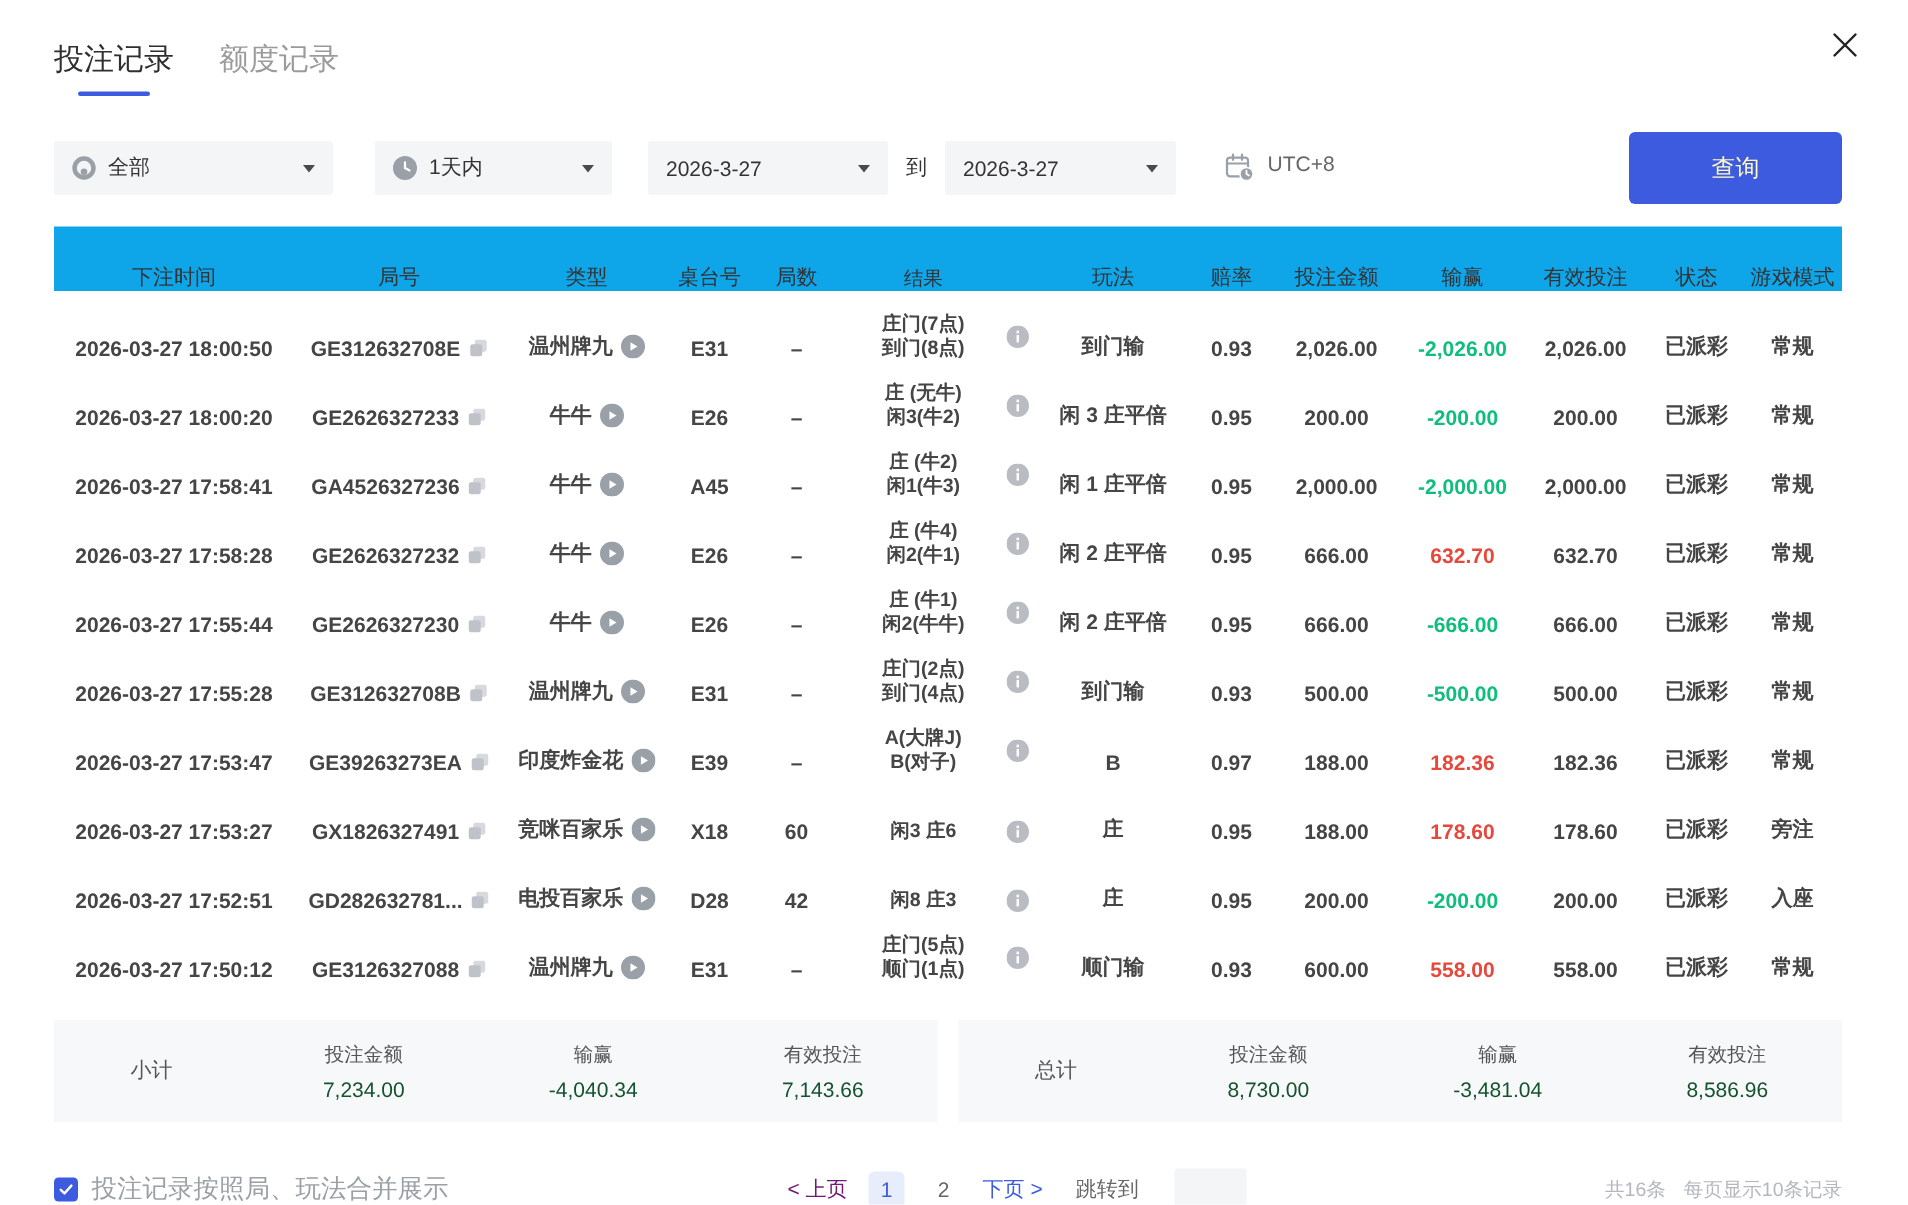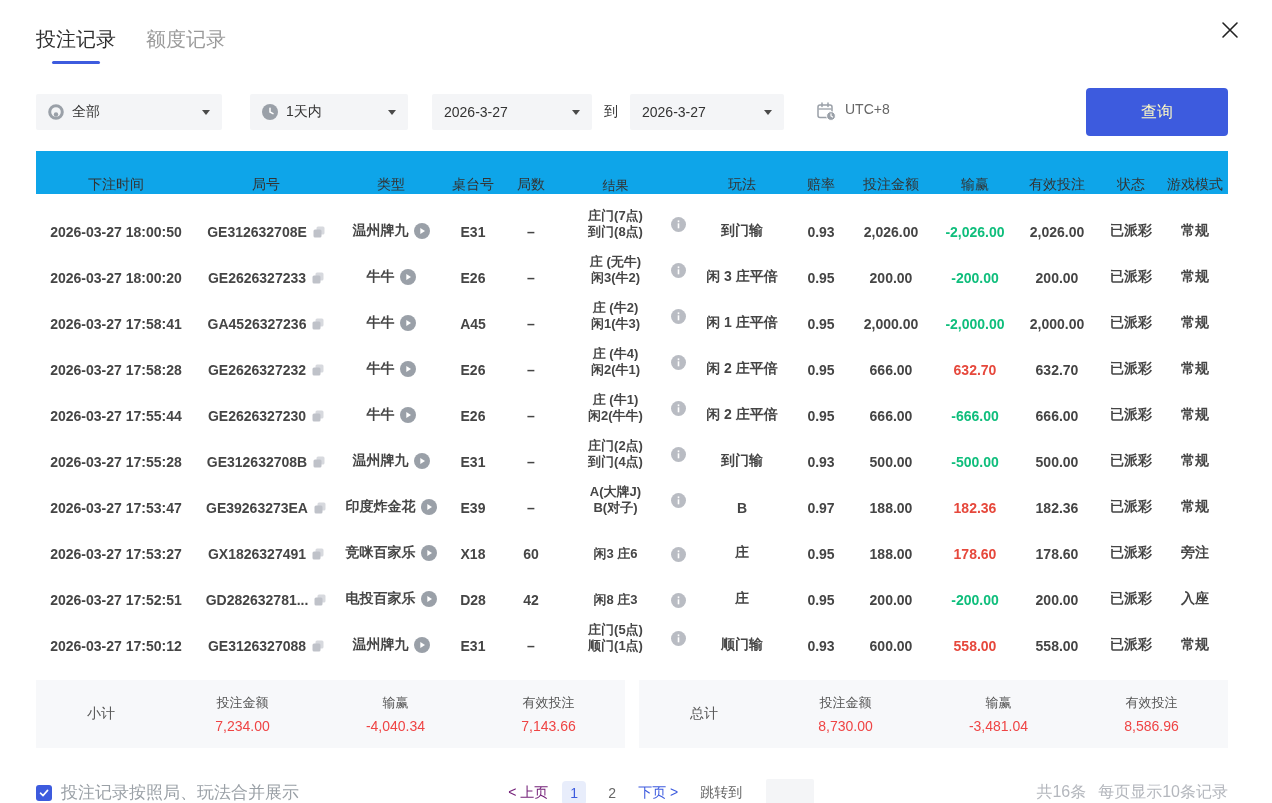--- a/index.html
+++ b/index.html
@@ -54,34 +54,34 @@
   .info-ic { margin-left: 4px; cursor: pointer; display: flex; }
   .neg { color: var(--green,#0fbe7c); }
   .pos { color: var(--red,#e6483c); }
 
   
   .summaries { margin-top: 26px; display: flex; gap: 14px; }
   .sum-block { width: 589px; height: 68px; background: #f7f8fa; display: flex; align-items: center; }
   .sum-label { width: 130px; text-align: center; font-size: 14px; color: #555; }
   .sum-col { flex: 1; text-align: center; }
   .sum-col .h { font-size: 13px; color: #555; margin-bottom: 6px; }
-  .sum-col .v { font-size: 14px; color: #ef4444; }
+  .sum-col .v { font-size: 14px; color: #14532d; }
 
   
   .footer { margin-top: 31px; display: flex; align-items: center; justify-content: space-between; }
   .merge { display: flex; align-items: center; gap: 9px; font-size: 17px; color: #9aa0a6; }
   .checkbox { width: 16px; height: 16px; background: var(--accent,#3d5bde); border-radius: 3px; display: flex; align-items: center; justify-content: center; cursor: pointer; }
   .pager { display: flex; align-items: center; gap: 14px; font-size: 14px; color: #666; margin-left: 30px; }
   .pg-prev { color: #701a75; cursor: pointer; }
   .pg-num { cursor: pointer; width: 24px; height: 24px; display: flex; align-items: center; justify-content: center; }
   .pg-num.active { background: #e8edfb; color: var(--accent,#3d5bde); border-radius: 4px; }
   .pg-next { color: var(--accent,#3d5bde); cursor: pointer; }
   .jump-label { margin-left: 8px; }
   .jump-input { width: 48px; height: 27px; background: #f4f5f7; border: none; border-radius: 2px; margin-left: 10px; }
-  .total-info { display: flex; gap: 12px; font-size: 16px; color: #b4b7bd; margin-left: 43px; }
+  .total-info { display: flex; gap: 12px; font-size: 13px; color: #b4b7bd; margin-left: 43px; }
 </style>
 </head>
 <body>
 
 <div class="content">
 
   <div class="tabs-row">
     <div class="tab active">
       <span class="tab-label">投注记录</span>
       <div class="tab-underline"></div>

